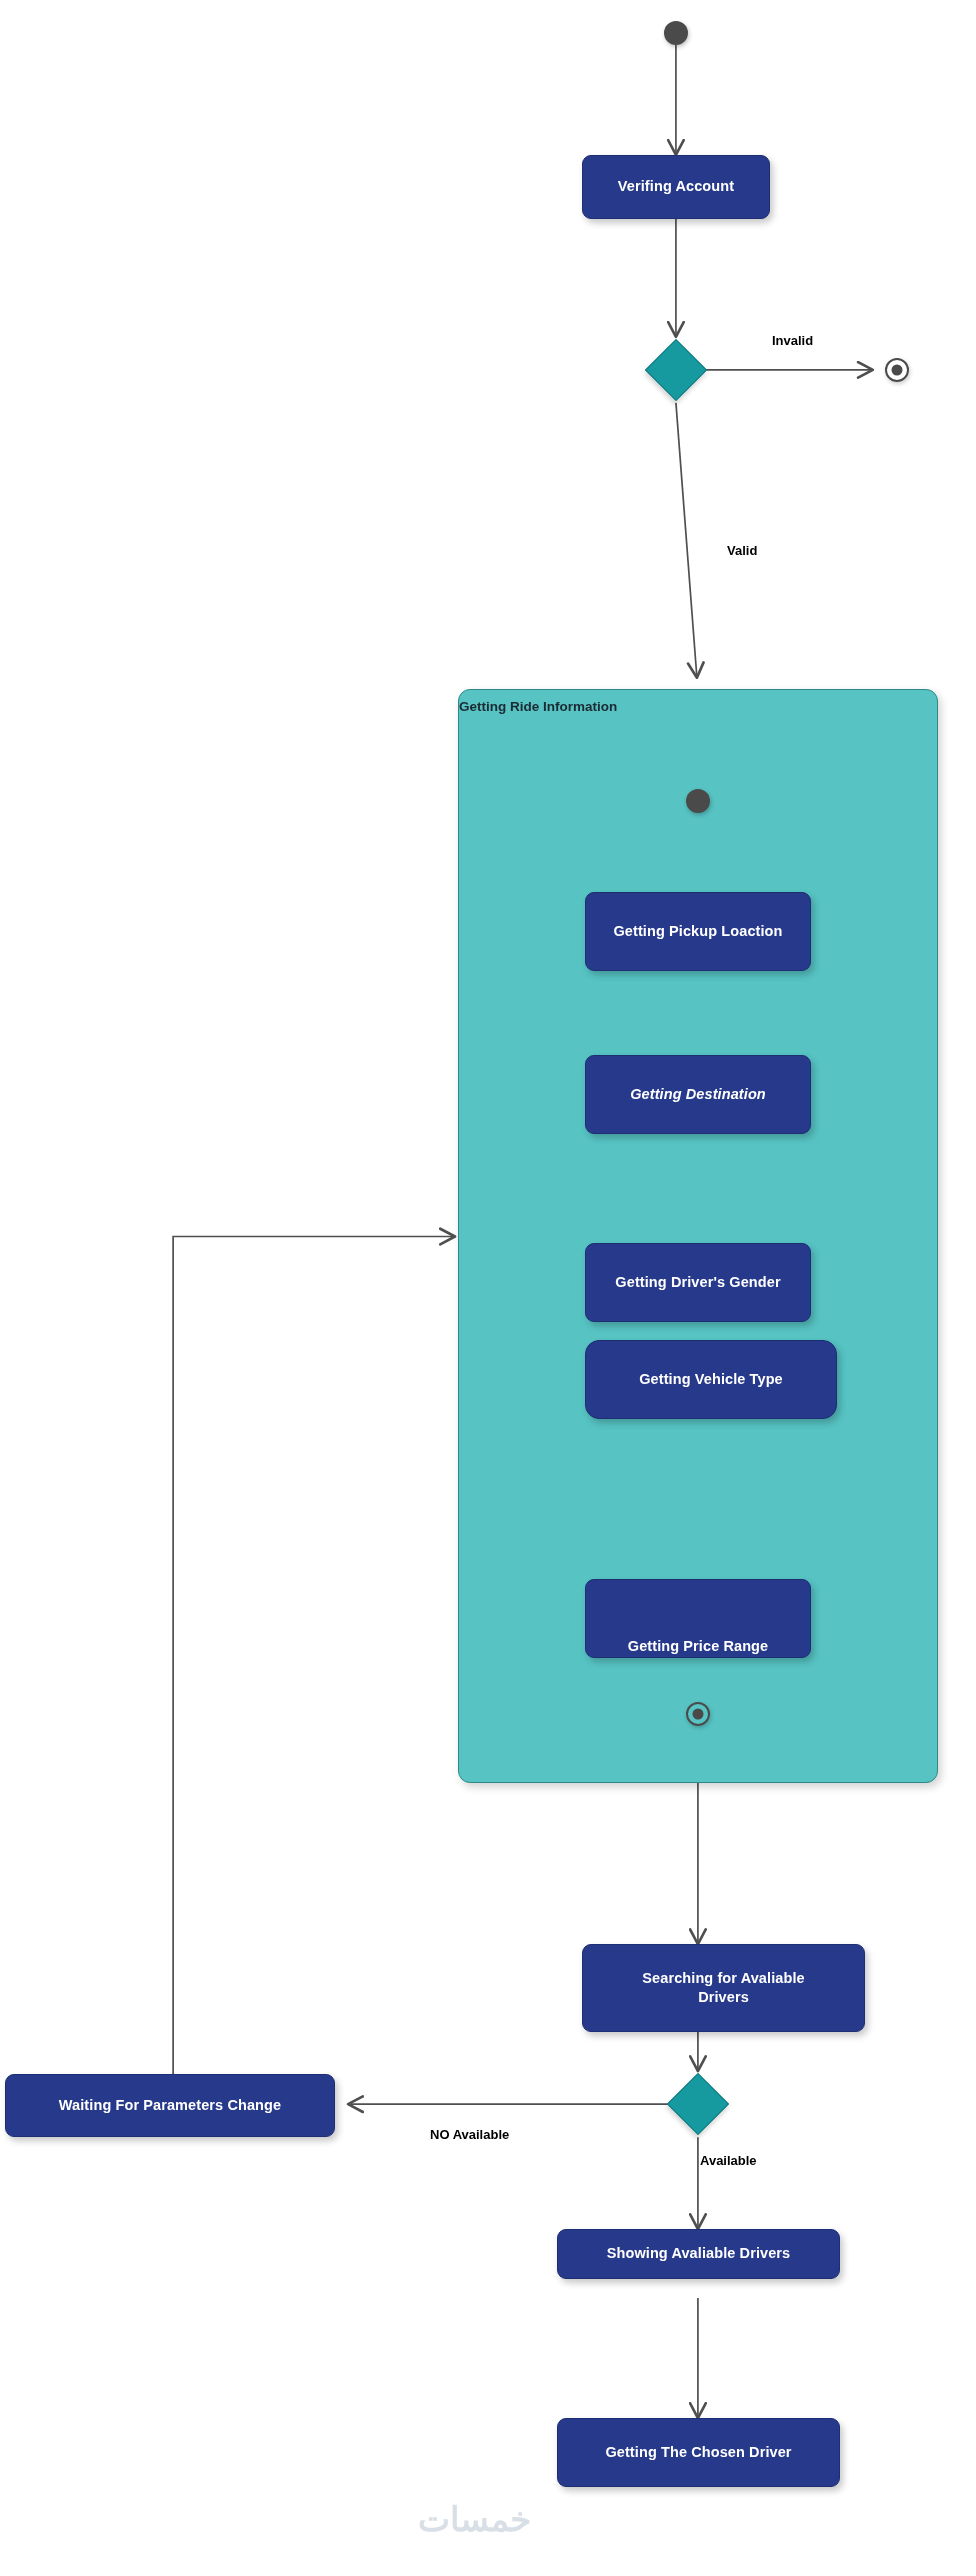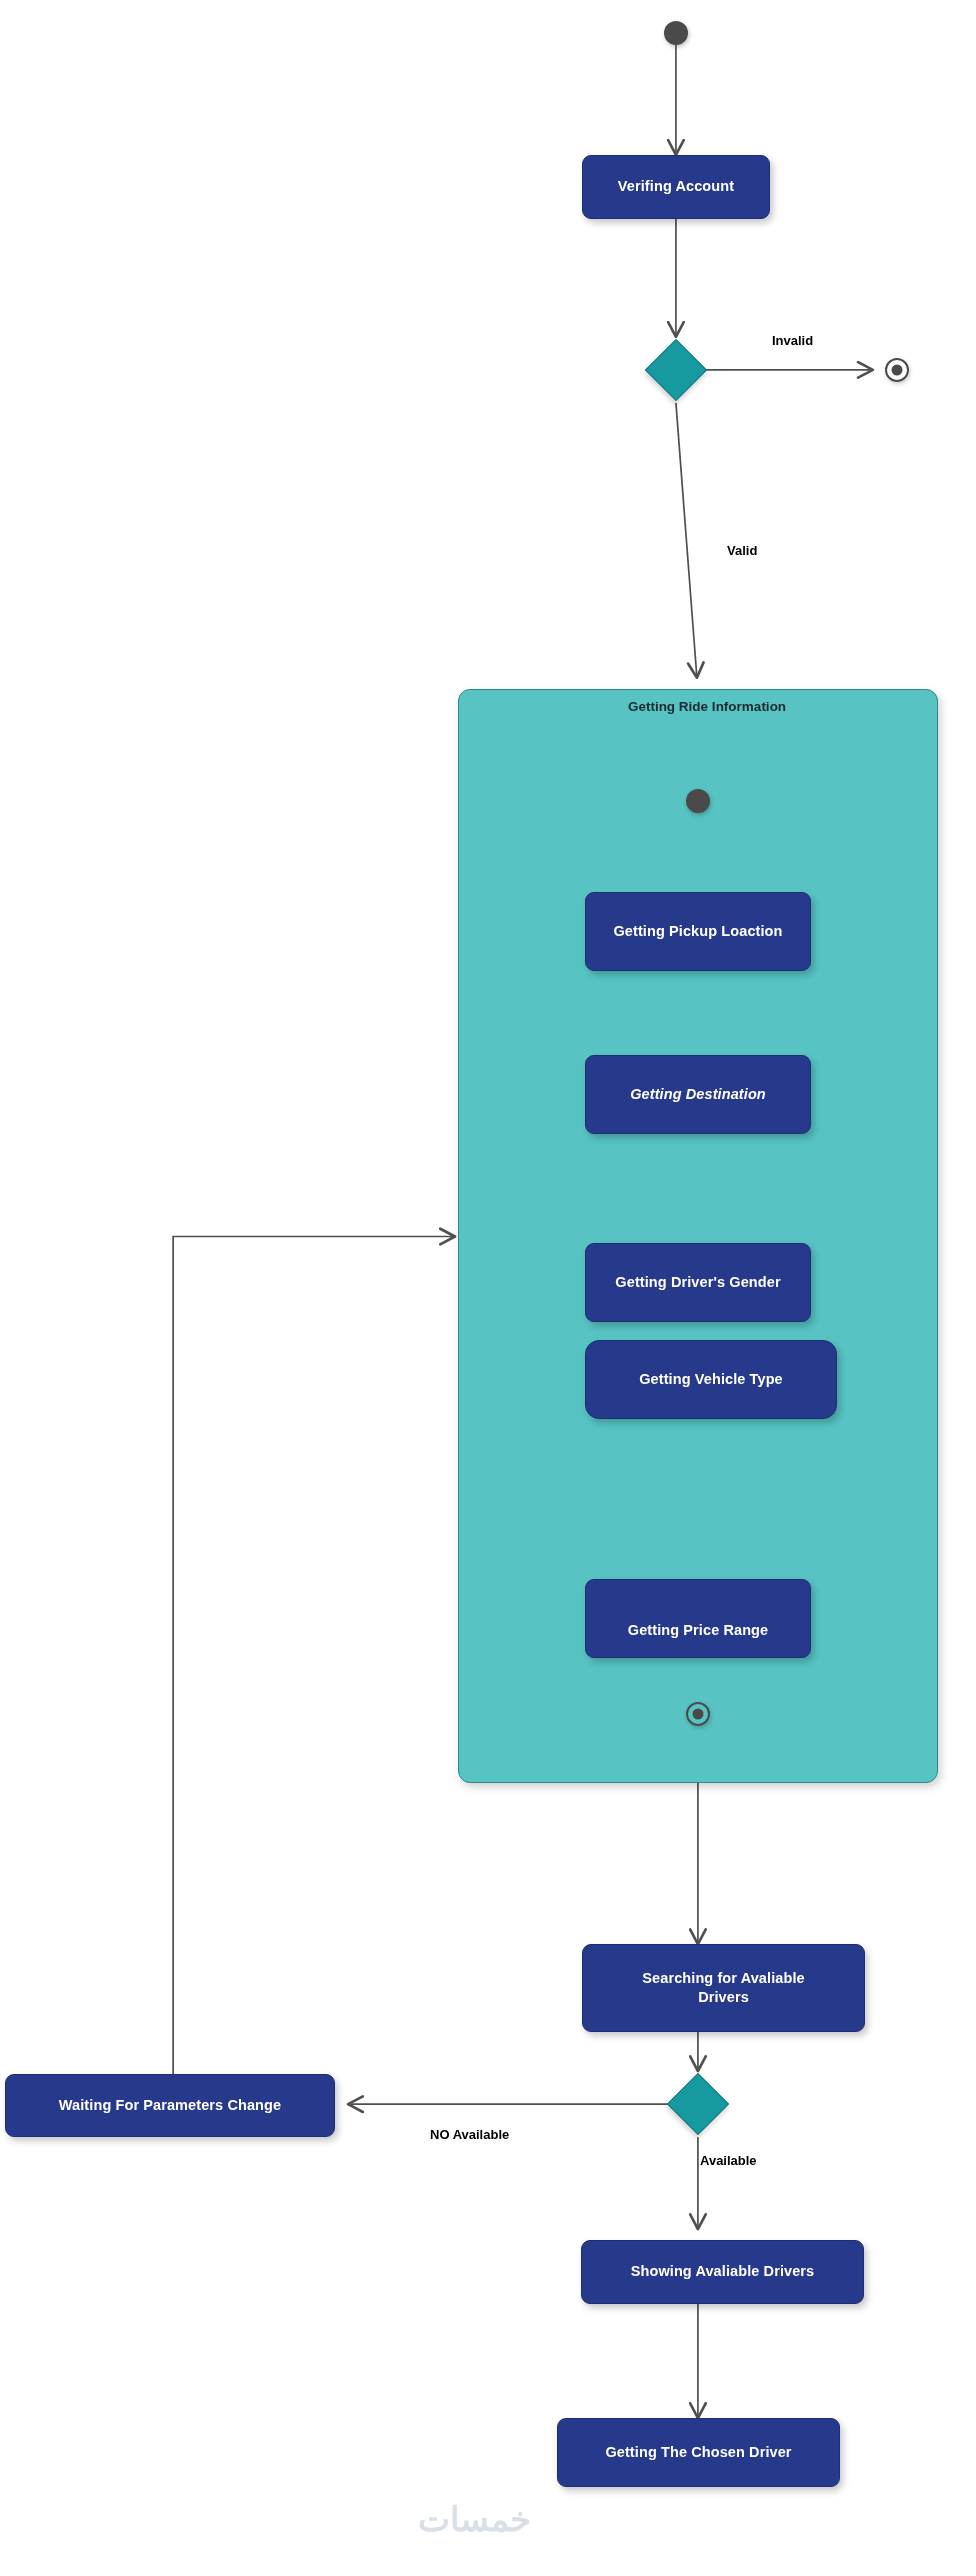--- a/index.html
+++ b/index.html
@@ -36,43 +36,42 @@
     color: #ffffff;
     font-weight: bold;
     font-size: 14.5px;
     letter-spacing: 0.1px;
     display: flex;
     align-items: center;
     justify-content: center;
     text-align: center;
     line-height: 1.18;
     box-shadow: 3px 4px 7px rgba(0,0,0,0.22);
-    padding: 18px 8px;
+    padding: 2px 8px;
   }
   .node-action.two-line { line-height: 1.3; }
 
   
   .node-composite {
     position: absolute;
     box-sizing: border-box;
     background: #57C3C3;
     border: 1px solid #2e8a8a;
     border-radius: 12px;
     box-shadow: 3px 4px 8px rgba(0,0,0,0.18);
   }
   .composite-title {
     position: absolute;
     top: 9px;
     left: 0;
     width: 100%;
-    text-align: center;
+    text-align: left;
     color: #1c2a33;
     font-weight: bold;
     font-size: 13.5px;
-    margin-left: 9px;
   }
 
   
   .node-start {
     position: absolute;
     box-sizing: border-box;
     width: 24px;
     height: 24px;
     border-radius: 50%;
     background: #4a4a4a;
@@ -231,21 +230,21 @@
   <div class="node-decision" style="left:676px; top:2082px;"></div>
 
   <div class="node-action" style="left:5px; top:2074px; width:330px; height:63px;">
     <span>Waiting For Parameters Change</span>
   </div>
 
   <div class="edge-label" style="left:430px; top:2127px;">NO Available</div>
 
   <div class="edge-label" style="left:700px; top:2153px;">Available</div>
 
-  <div class="node-action" style="left:581px; top:2229px; width:283px; height:64px;margin-top:11px;">
+  <div class="node-action" style="left:557px; top:2229px; width:283px; height:50px;">
     <span>Showing Avaliable Drivers</span>
   </div>
 
   <div class="node-action" style="left:557px; top:2418px; width:283px; height:69px;">
     <span>Getting The Chosen Driver</span>
   </div>
 
   <div class="watermark" style="left:418px; top:2499px;">خمسات</div>
 
 </div>

